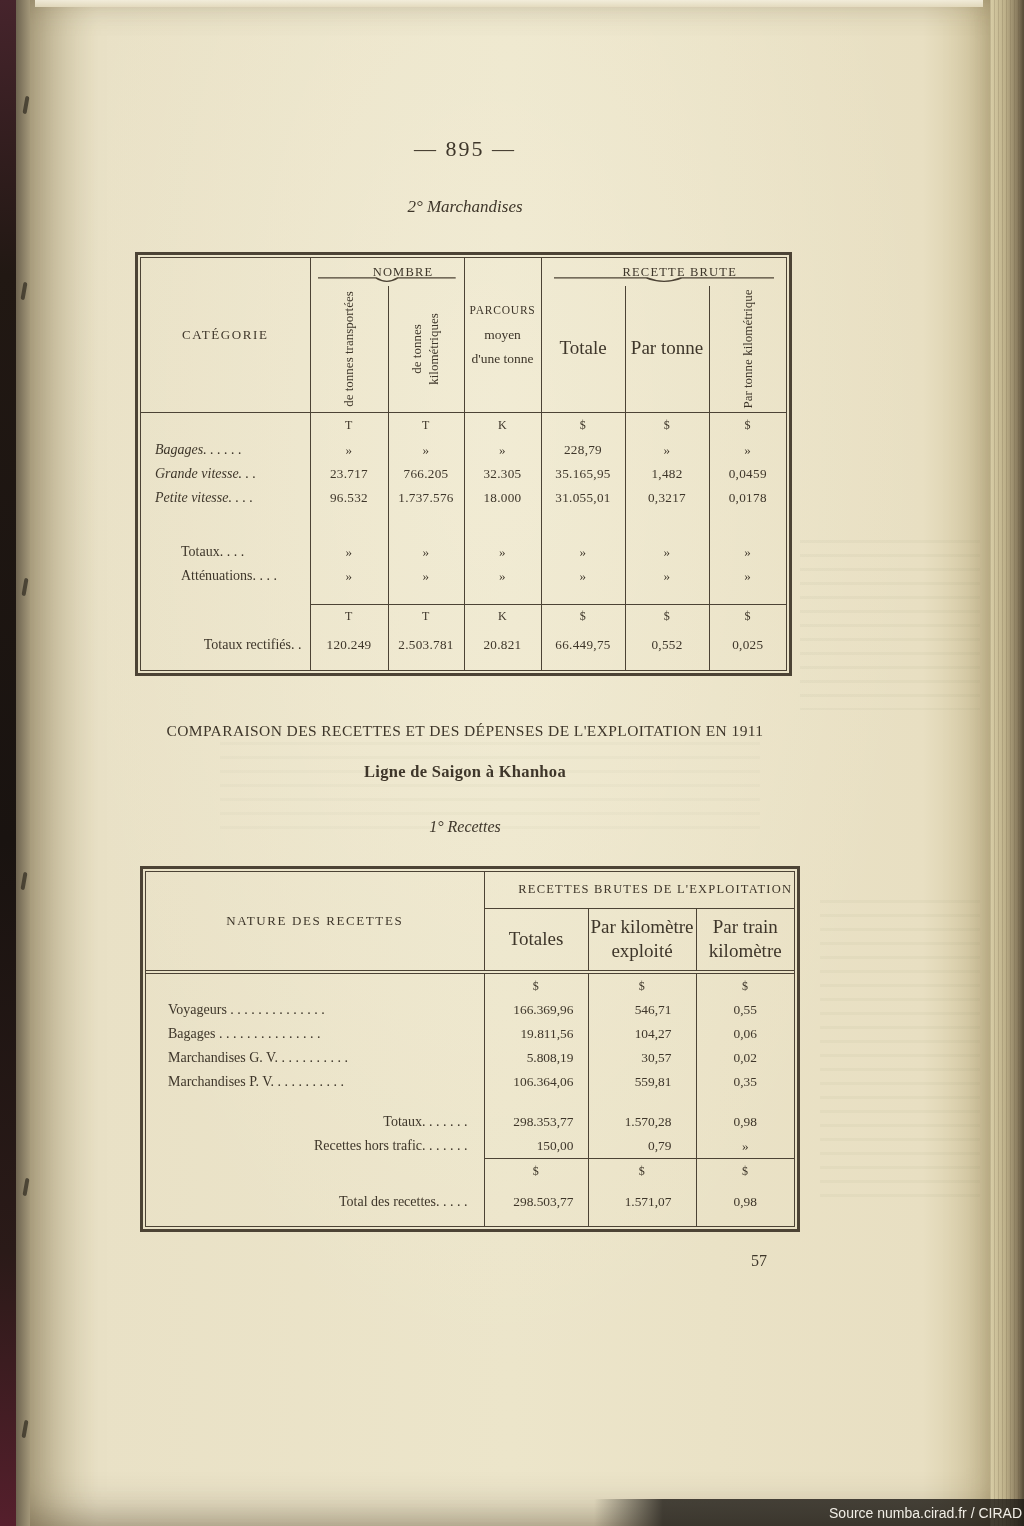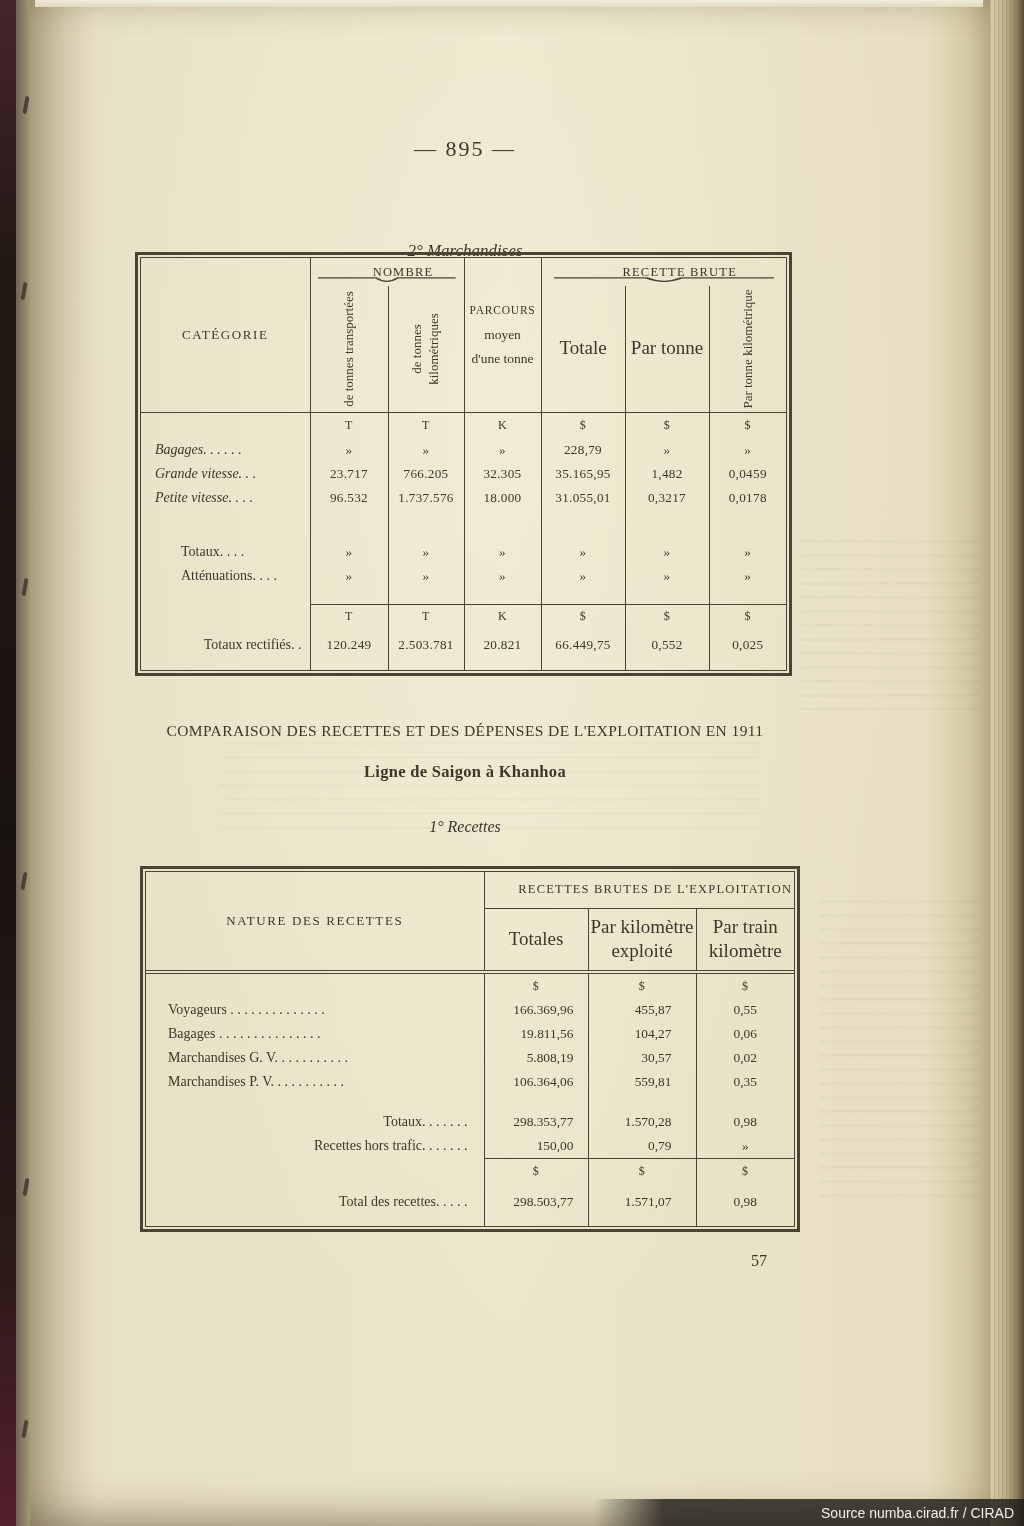--- a/index.html
+++ b/index.html
@@ -49,21 +49,21 @@
       linear-gradient(90deg,#d8cda6 0%,#bdb089 45%,#8b7d60 80%,#564b38 100%);
   }
   
   .ghost{
     position:absolute;pointer-events:none;opacity:.55;filter:blur(.6px);
     background:repeating-linear-gradient(180deg, rgba(105,115,80,.09) 0 3px, rgba(0,0,0,0) 3px 14px);
   }
   
   .content{position:absolute;left:105px;top:0;width:660px;}
   .pagenum-top{position:absolute;top:136px;width:100%;text-align:center;font-size:22px;letter-spacing:2px;color:var(--ink);}
-  .title1{position:absolute;top:197px;width:100%;text-align:center;font-style:italic;font-size:17px;margin-top:44px;}
+  .title1{position:absolute;top:197px;width:100%;text-align:center;font-style:italic;font-size:17px;}
   .h-comp{position:absolute;top:722px;width:100%;text-align:center;font-size:15.5px;letter-spacing:.4px;white-space:nowrap;}
   .h-ligne{position:absolute;top:762px;width:100%;text-align:center;font-weight:bold;font-size:16.5px;letter-spacing:.3px;}
   .h-sub{position:absolute;top:818px;width:100%;text-align:center;font-style:italic;font-size:16px;}
   .pagenum-bottom{position:absolute;top:1252px;width:100%;text-align:right;padding-right:28px;box-sizing:border-box;font-size:16px;}
   
   .tblwrap{position:absolute;}
   #t1{top:252px;left:0;width:657px;}
   #t2{top:866px;left:5px;width:660px;}
   .frame{border:3px solid var(--line);padding:2px;}
   .frame-inner{border:1px solid var(--line);}
@@ -106,21 +106,21 @@
   .lab-l2{text-align:left;padding-left:22px;}
   .lab-r2{text-align:right;padding-right:16px;}
   .v-r1{text-align:right;padding-right:14px;font-size:13.4px;}
   .v-r2{text-align:right;padding-right:24px;font-size:13.4px;}
   .v-c{text-align:center;font-size:13.4px;}
   
   .credit{
     position:absolute;right:0;bottom:0;height:27px;width:430px;
     background:linear-gradient(90deg, rgba(25,22,18,0) 0%, rgba(25,22,18,.78) 16%, rgba(25,22,18,.78) 100%);
     display:flex;align-items:center;justify-content:flex-end;
-    padding-right:10px;box-sizing:border-box;
+    padding-right:2px;box-sizing:border-box;
     font-family:"Liberation Sans","DejaVu Sans",sans-serif;font-size:14px;color:#f1eee6;
   }
 </style>
 </head>
 <body>
 
 <div class="scene">
 
   <div class="spine"></div>
   <div class="binding">
@@ -325,21 +325,21 @@
               <tbody>
                 <tr class="t2-units">
                   <td></td>
                   <td class="u">$</td>
                   <td class="u">$</td>
                   <td class="u">$</td>
                 </tr>
                 <tr class="t2-data">
                   <td class="lab lab-l2">Voyageurs . . . . . . . . . . . . . .</td>
                   <td class="v-r1">166.369,96</td>
-                  <td class="v-r2">455,87</td>
+                  <td class="v-r2">546,71</td>
                   <td class="v-c">0,55</td>
                 </tr>
                 <tr class="t2-data">
                   <td class="lab lab-l2">Bagages . . . . . . . . . . . . . . .</td>
                   <td class="v-r1">19.811,56</td>
                   <td class="v-r2">104,27</td>
                   <td class="v-c">0,06</td>
                 </tr>
                 <tr class="t2-data">
                   <td class="lab lab-l2">Marchandises G. V. . . . . . . . . . .</td>

